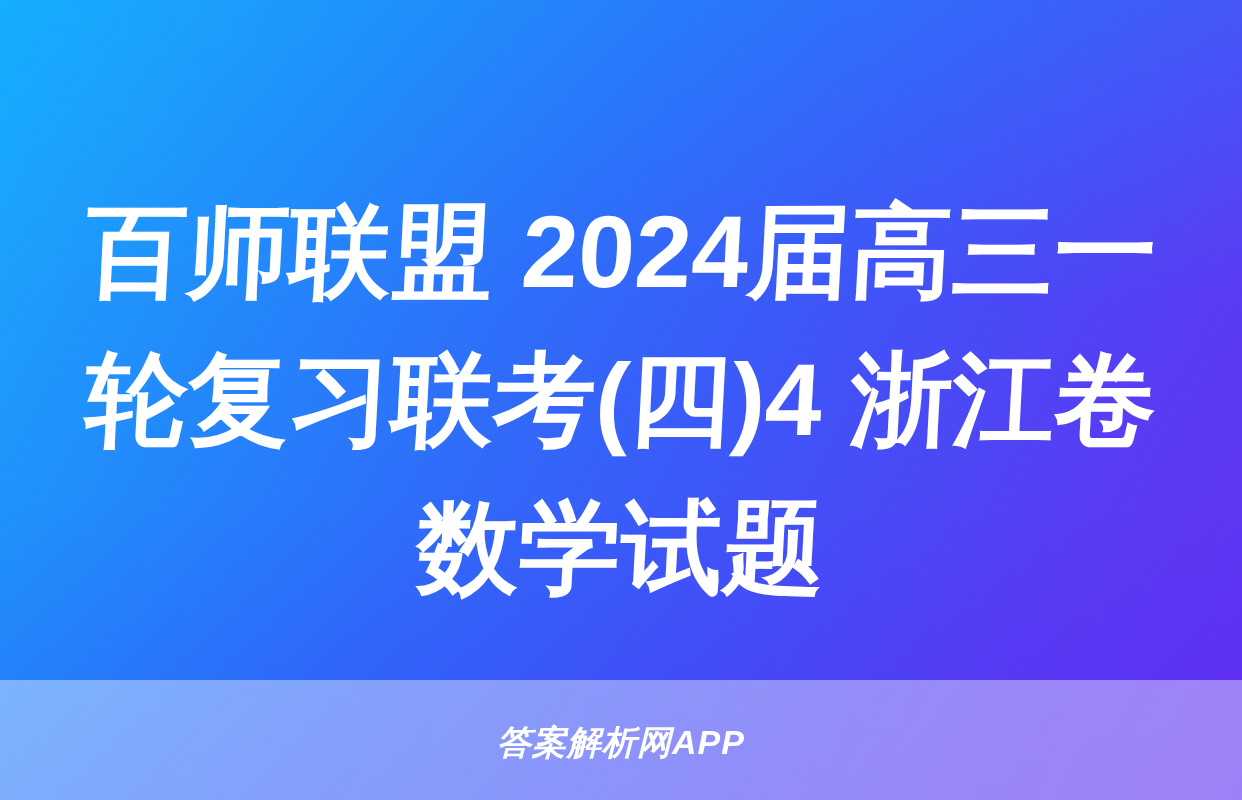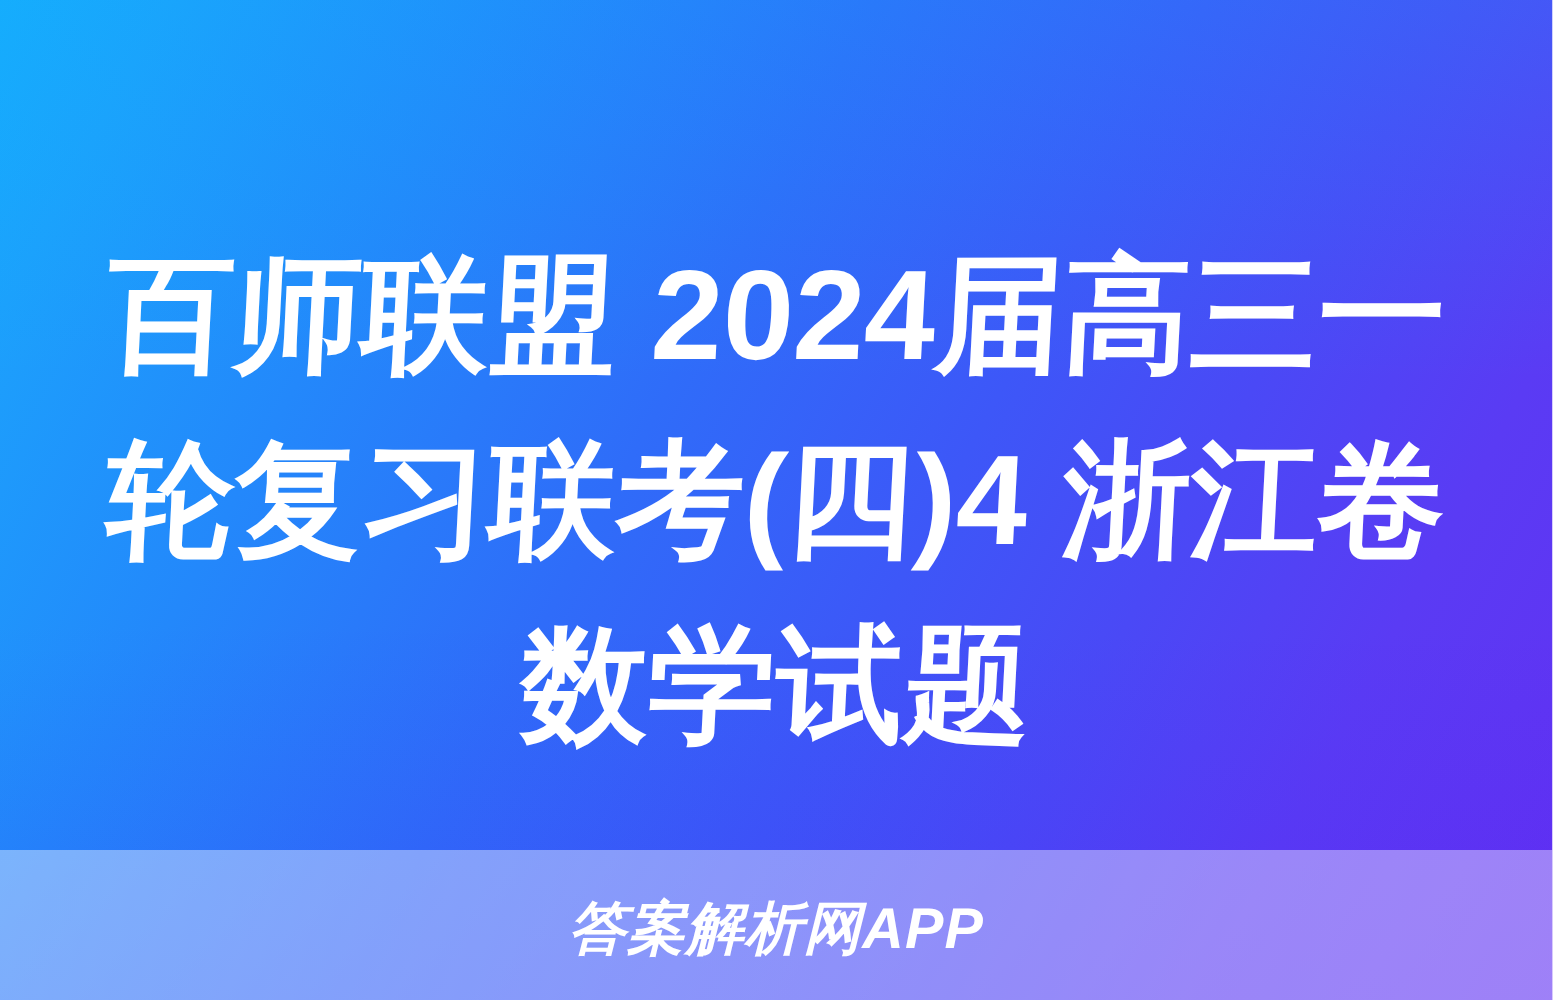--- a/index.html
+++ b/index.html
@@ -80,21 +80,21 @@
     align-items: center;
     justify-content: center;
     z-index: 3;
   }
 
   .watermark-text {
     color: #ffffff;
     font-family: "Liberation Sans", "DejaVu Sans", sans-serif;
     font-weight: 700;
     font-style: italic;
-    font-size: 46px;
+    font-size: 34px;
     letter-spacing: 1px;
     line-height: 1;
     white-space: nowrap;
     transform: translateY(2px);
   }
 </style>
 </head>
 <body>
 
 <div class="poster">

